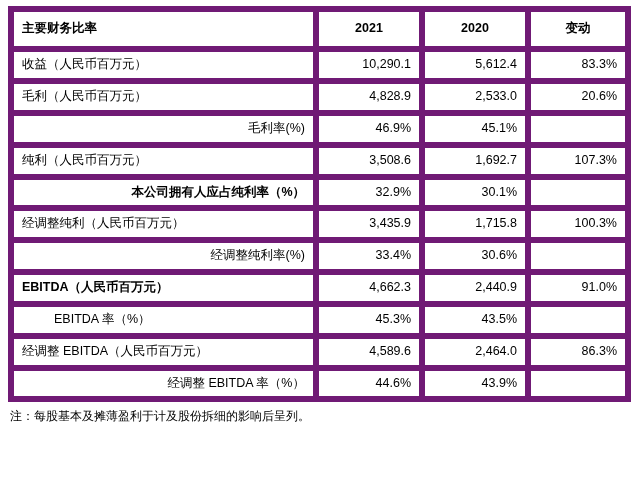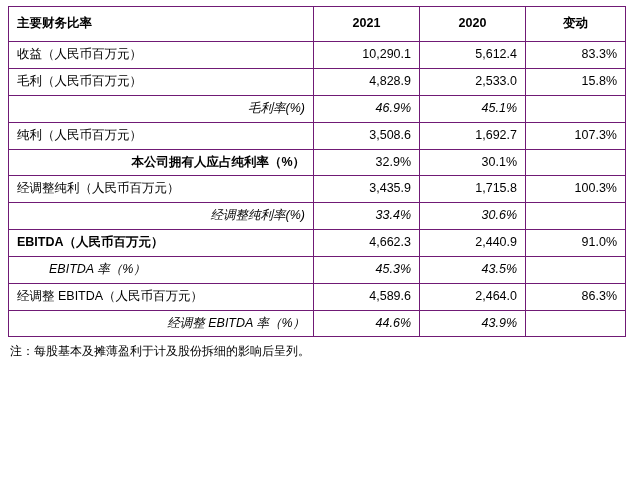--- a/index.html
+++ b/index.html
@@ -26,21 +26,21 @@
     width: 617px;
     table-layout: fixed;
     font-size: 12.5px;
   }
   table.fin col.c0 { width: 305px; }
   table.fin col.c1 { width: 106px; }
   table.fin col.c2 { width: 106px; }
   table.fin col.c3 { width: 100px; }
 
   table.fin th, table.fin td {
-    border: 1px solid #701a75;
+    border: 6px solid #701a75;
     padding: 0;
     vertical-align: middle;
   }
   .cellpad {
     padding: 5px 8px 5px 8px;
     line-height: 1.25;
     white-space: nowrap;
     overflow: hidden;
   }
   thead th {
@@ -49,21 +49,21 @@
     height: 34px;
   }
   thead th .cellpad { padding-top: 8px; padding-bottom: 8px; }
   .h-label { text-align: left; }
   .h-num { text-align: center; }
 
   td.label { text-align: left; }
   td.num { text-align: right; }
 
   .bold { font-weight: bold; }
-  .ital { font-style: italic; }
+  .ital { }
   .indent-1 { padding-left: 40px; }
   .right-label { text-align: right; padding-right: 8px; }
 
   tr.r-tall td { height: 26px; }
   tr.r-short td { height: 24px; }
 
   .note {
     margin-top: 7px;
     font-size: 12px;
     line-height: 1.3;
@@ -120,21 +120,21 @@
         <td class="label">
           <div class="cellpad">毛利（人民币百万元）</div>
         </td>
         <td class="num">
           <div class="cellpad">4,828.9</div>
         </td>
         <td class="num">
           <div class="cellpad">2,533.0</div>
         </td>
         <td class="num">
-          <div class="cellpad">15.8%</div>
+          <div class="cellpad">20.6%</div>
         </td>
       </tr>
 
       <tr class="r-short">
         <td class="label">
           <div class="cellpad ital right-label">毛利率(%)</div>
         </td>
         <td class="num ital">
           <div class="cellpad">46.9%</div>
         </td>

